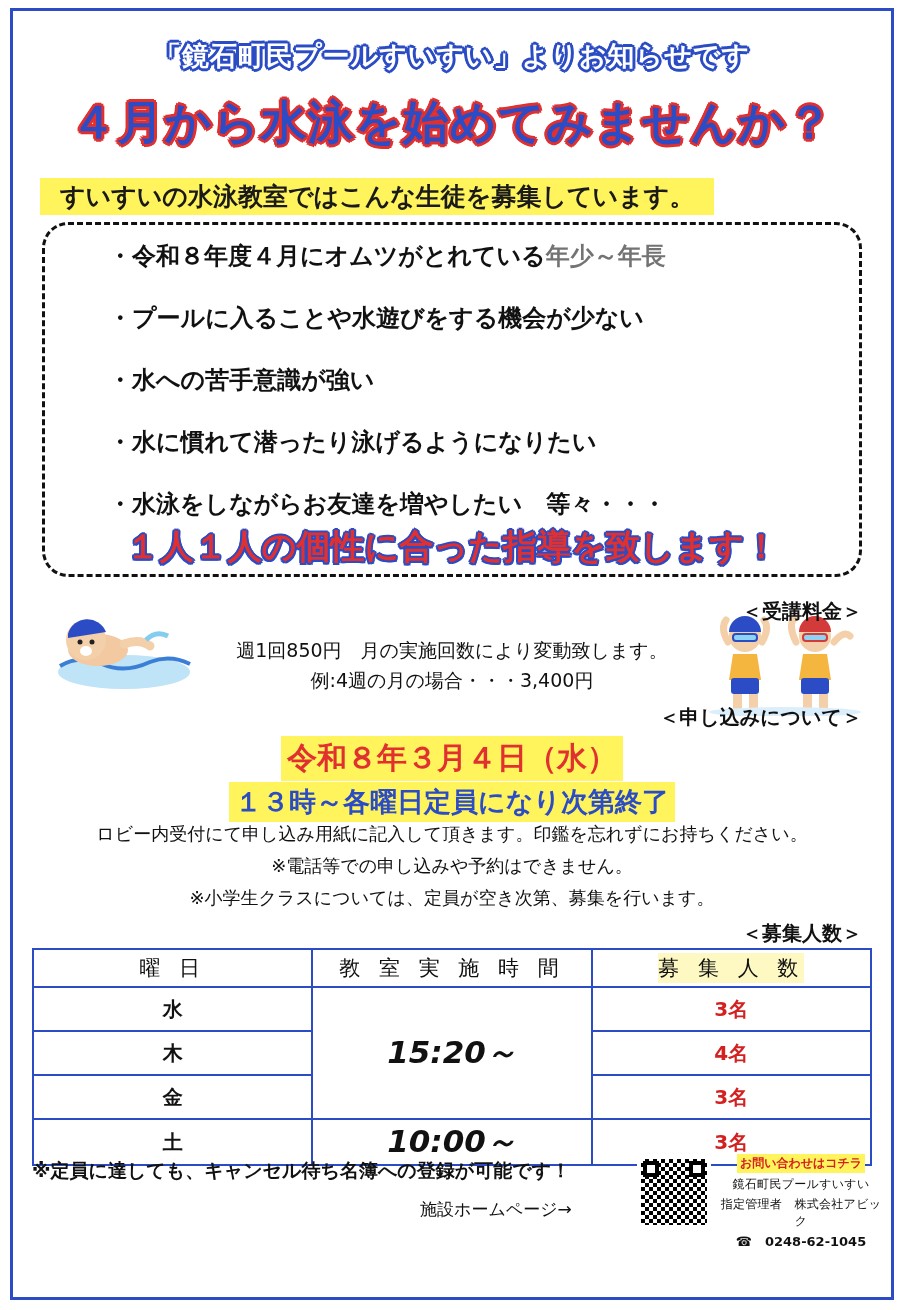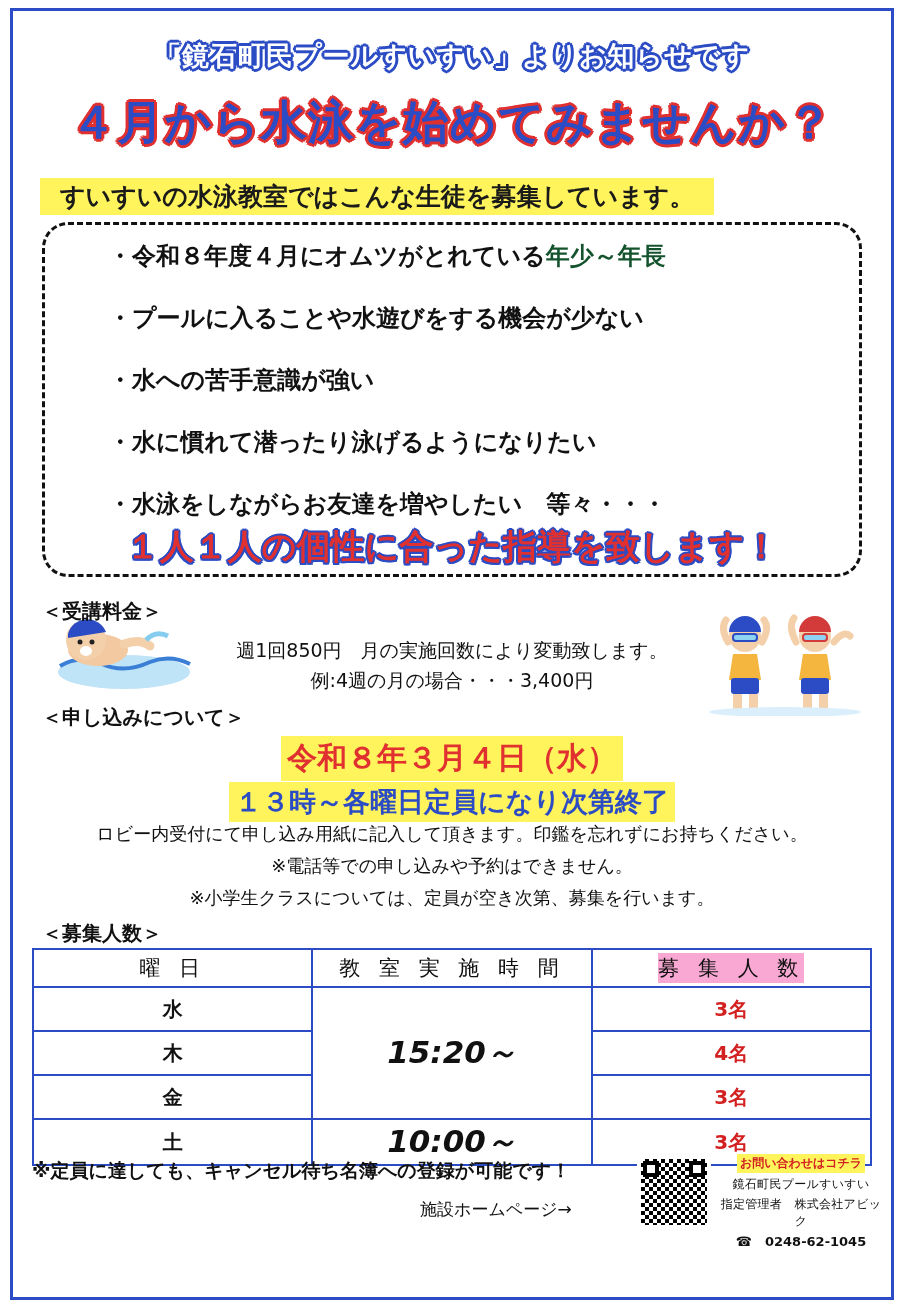--- a/index.html
+++ b/index.html
@@ -105,21 +105,21 @@
   }
   .bullet {
     font-family: "DejaVu Sans", sans-serif;
     font-size: 24px;
     font-weight: bold;
     color: #111111;
     margin-bottom: 30px;
     white-space: nowrap;
   }
   .bullet .accent {
-    color: #14532d;
+    color: #737373;
   }
   .closing-line {
     position: absolute;
     left: 42px;
     top: 524px;
     width: 820px;
     text-align: center;
     font-family: "DejaVu Sans", sans-serif;
     font-weight: bold;
     font-size: 34px;
@@ -129,21 +129,21 @@
       -1.5px 1.5px 0 #2b4cc4, 1.5px 1.5px 0 #2b4cc4,
       -2px 0 0 #2b4cc4, 2px 0 0 #2b4cc4,
       0 -2px 0 #2b4cc4, 0 2px 0 #2b4cc4;
   }
 
   
   .sec-head {
     position: absolute;
     width: 820px;
     left: 42px;
-    text-align: left;
+    text-align: right;
     font-family: Liberation Sans, sans-serif;
     font-size: 20px;
     font-weight: bold;
     color: #111;
   }
   .center-line {
     position: absolute;
     width: 820px;
     left: 42px;
     text-align: center;
@@ -209,21 +209,21 @@
     font-family: "DejaVu Sans", sans-serif;
     color: #111;
   }
   table.roster th {
     height: 34px;
     font-size: 21px;
     font-weight: normal;
     letter-spacing: 6px;
   }
   table.roster th.hl-cell .hl-inner {
-    background: #f9a8d4;
+    background: #fef9c3;
     padding: 1px 0;
     display: inline-block;
   }
   table.roster td.day {
     height: 40px;
     font-size: 20px;
     font-weight: bold;
     width: 170px;
   }
   table.roster td.time {

